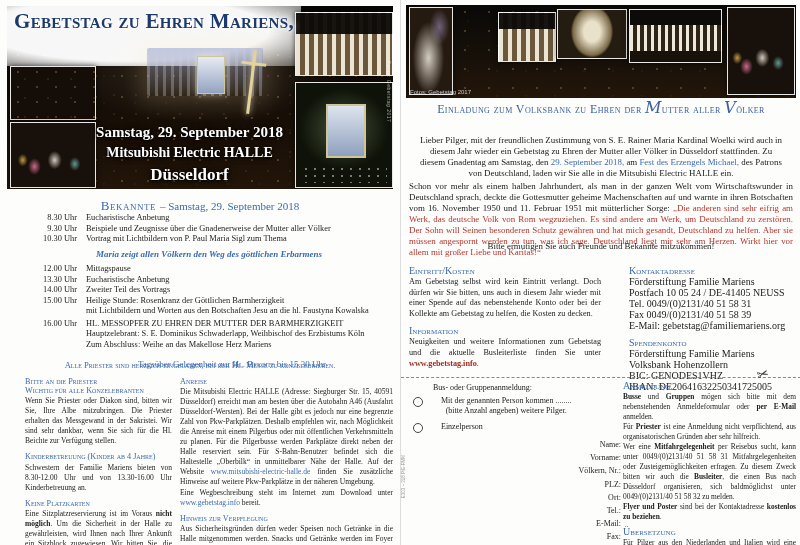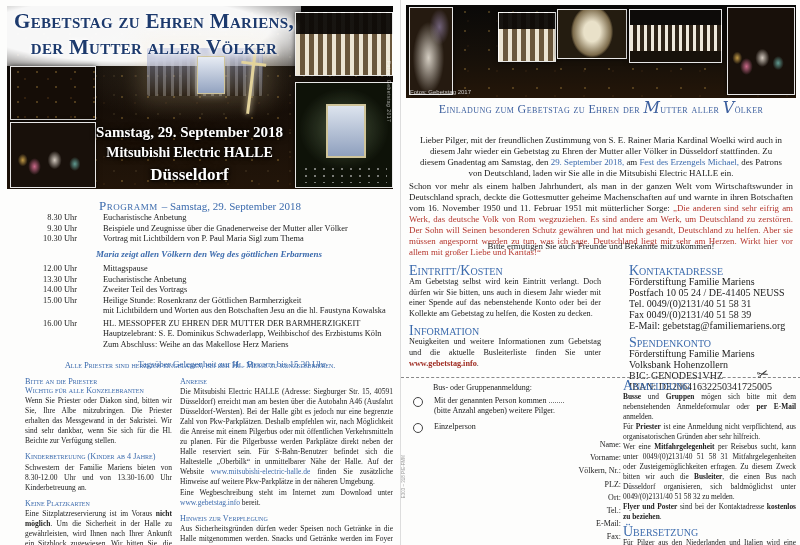--- a/index.html
+++ b/index.html
@@ -74,21 +74,21 @@
       repeating-linear-gradient(90deg,#efe9dc 0 3px,#2e2418 3px 7px);}
   .ph-marian{background:radial-gradient(40% 70% at 50% 45%, #e9e1c9 30%, #7b6a4a 70%, rgba(0,0,0,0) 78%),#241c10;}
   .vcred{position:absolute;writing-mode:vertical-rl;font-size:5px;color:rgba(255,255,255,.6);
     right:1px;top:55px;letter-spacing:.5px;font-family:"Liberation Sans",sans-serif;}
 
   
   .prog-head{position:absolute;left:0;top:196px;width:100%;text-align:center;color:#3c6bad;}
   .prog-head .w{font-variant:small-caps;font-size:13px;letter-spacing:.5px;}
   .prog-head .r{font-size:11px;}
   .program{position:absolute;left:25px;top:213px;width:368px;font-size:8.4px;line-height:10.5px;}
-  .prog-row{display:grid;grid-template-columns:52px 1fr;column-gap:26px;}
+  .prog-row{display:grid;grid-template-columns:52px 1fr;column-gap:9px;}
   .prog-time{text-align:right;white-space:nowrap;}
   .theme-line{text-align:center;color:#3c6bad;font-style:italic;font-weight:bold;font-size:9px;margin:4px 0 5px 0;}
   .confession{position:absolute;left:0;top:348px;width:100%;text-align:center;color:#3c6bad;font-size:9px;padding-left:32px;}
   .concelebrate{position:absolute;left:0;top:360px;width:100%;text-align:center;color:#3c6bad;
     font-variant:small-caps;font-size:8.6px;}
 
   
   .colL{position:absolute;left:25px;top:377px;width:147px;}
   .colR{position:absolute;left:180px;top:377px;width:213px;}
   .h-blue{color:#3c6bad;font-variant:small-caps;font-size:8.2px;line-height:9.2px;}
@@ -104,29 +104,29 @@
   .strip-credit{position:absolute;left:4px;bottom:3px;font-size:6px;color:rgba(255,255,255,.75);
     font-family:"Liberation Sans",sans-serif;}
   .invite-head{position:absolute;left:0;top:102px;width:100%;text-align:center;color:#3c5f9e;
     font-variant:small-caps;font-size:12px;letter-spacing:.4px;}
   .fancy{font-family:"DejaVu Serif",serif;font-style:italic;font-size:16px;line-height:12px;}
   .p1{position:absolute;left:16px;top:124px;width:368px;text-align:center;font-size:8.9px;line-height:10.9px;}
   .p2{position:absolute;left:8px;top:170px;width:384px;text-align:justify;font-size:8.9px;line-height:11px;}
   .p3{position:absolute;left:0;top:241px;width:100%;text-align:center;font-size:8.9px;}
   .infoL{position:absolute;left:8px;top:266px;width:192px;}
   .infoR{position:absolute;left:228px;top:266px;width:167px;}
-  .h-blue2{color:#3c6bad;font-variant:small-caps;font-size:14px;line-height:10px;}
+  .h-blue2{color:#3c6bad;font-variant:small-caps;font-size:10px;line-height:10px;}
   .body-md{font-size:8.2px;line-height:10.6px;text-align:justify;margin:1px 0 7px 0;}
   .addr-line{font-size:10px;line-height:11px;}
   .cutline{position:absolute;left:0;top:377px;width:400px;border-top:1.2px dashed #888;}
   .scissors{position:absolute;left:356px;top:366px;font-size:14px;color:#333;transform:rotate(-18deg);
     font-family:"DejaVu Sans",sans-serif;}
   .formcol{position:absolute;left:8px;top:383px;width:212px;font-size:8px;line-height:10px;}
   .group-label{margin-left:24px;}
-  .radio-row{display:flex;gap:11px;margin:3px 0 0 4px;}
+  .radio-row{display:flex;gap:18px;margin:3px 0 0 4px;text-align:center;}
   .radio{flex:0 0 auto;width:8px;height:8px;border:1px solid #444;border-radius:50%;margin-top:1px;background:#fff;}
   .field-row{display:flex;align-items:flex-end;height:13.2px;flex-direction:column;}
   .dotline{flex:1;border-bottom:1px dotted #555;margin:0 2px 1.5px 2px;}
   .anmcol{position:absolute;left:222px;top:381px;width:173px;}
   .body-xs{font-size:7.4px;line-height:10px;text-align:justify;margin:1px 0 5px 0;}
   .pcode{position:absolute;left:0px;top:455px;writing-mode:vertical-rl;transform:rotate(180deg);
     font-size:4.5px;color:#999;font-family:"Liberation Sans",sans-serif;}
 </style>
 </head>
 <body>
@@ -141,34 +141,33 @@
       <div class="altarpic"></div>
       <div class="cross"></div>
 
       <div class="ph ph-crowd" style="left:3px;top:60px;width:84px;height:52px;"></div>
       <div class="ph ph-colorful" style="left:3px;top:116px;width:84px;height:64px;"></div>
       <div class="ph ph-procession" style="left:288px;top:6px;width:96px;height:62px;"></div>
       <div class="ph ph-altar" style="left:288px;top:76px;width:96px;height:104px;"></div>
 
       <div class="main-title">
         <div>Gebetstag zu Ehren Mariens,</div>
-        <div>der Mutter aller Völker</div>
       </div>
 
       <div class="banner">
         <div class="b1">Samstag, 29. September 2018</div>
         <div class="b2">Mitsubishi Electric HALLE</div>
         <div class="b3">Düsseldorf</div>
       </div>
 
       <div class="vcred">Fotos: Gebetstag 2017</div>
     </div>
 
     <div class="prog-head">
-      <span class="w">Programm</span>
+      <span class="w">Bekannte</span>
       <span class="r">– Samstag, 29. September 2018</span>
     </div>
 
     <div class="program">
       <div class="prog-row">
         <div class="prog-time">8.30 Uhr</div>
         <div class="prog-desc">
             <div>Eucharistische Anbetung</div>
           </div>
       </div>
@@ -252,21 +251,21 @@
     <div class="strip">
       <div class="ph ph-bishop" style="left:3px;top:2px;width:42px;height:86px;"></div>
       <div class="ph ph-procession" style="left:92px;top:7px;width:56px;height:48px;"></div>
       <div class="ph ph-marian" style="left:151px;top:4px;width:68px;height:48px;"></div>
       <div class="ph ph-choir" style="left:223px;top:4px;width:91px;height:52px;"></div>
       <div class="ph ph-colorful" style="left:321px;top:2px;width:66px;height:86px;"></div>
       <div class="strip-credit">Fotos: Gebetstag 2017</div>
     </div>
 
     <div class="invite-head">
-      <span>Einladung zum Gebetstag zu Ehren der</span>
+      <span>Einladung zum Volksbank zu Ehren der</span>
       <span class="fancy">M</span><span>utter aller</span>
       <span class="fancy">V</span><span>ölker</span>
     </div>
 
     <div class="p1 rich"><span>Lieber Pilger, mit der freundlichen Zustimmung von S. E. Rainer Maria Kardinal Woelki wird auch in diesem Jahr wieder ein Gebetstag zu Ehren der Mutter aller Völker in Düsseldorf stattfinden. Zu diesem Gnadentag am Samstag, den </span><span class="sg-blue">29. September 2018,</span><span> am </span><span class="sg-blue">Fest des Erzengels Michael,</span><span> des Patrons von Deutschland, laden wir Sie alle in die Mitsubishi Electric HALLE ein.</span></div>
     <div class="p2 rich"><span>Schon vor mehr als einem halben Jahrhundert, als man in der ganzen Welt vom Wirtschaftswunder in Deutschland sprach, deckte die Gottesmutter geheime Machenschaften auf und warnte in ihren Botschaften vom 16. November 1950 und 11. Februar 1951 mit mütterlicher Sorge: </span><span class="sg-red">„Die anderen sind sehr eifrig am Werk, das deutsche Volk von Rom wegzuziehen. Es sind andere am Werk, um Deutschland zu zerstören. Der Sohn will Seinen besonderen Schutz gewähren und hat mich gesandt, Deutschland zu helfen. Aber sie müssen angespornt werden zu tun, was ich sage. Deutschland liegt mir sehr am Herzen. Wirkt hier vor allem mit großer Liebe und Karitas!“</span></div>
     <div class="p3">Bitte ermutigen Sie auch Freunde und Bekannte mitzukommen!</div>
 
     <div class="infoL">
       <div class="h-blue2">Eintritt/Kosten</div>

